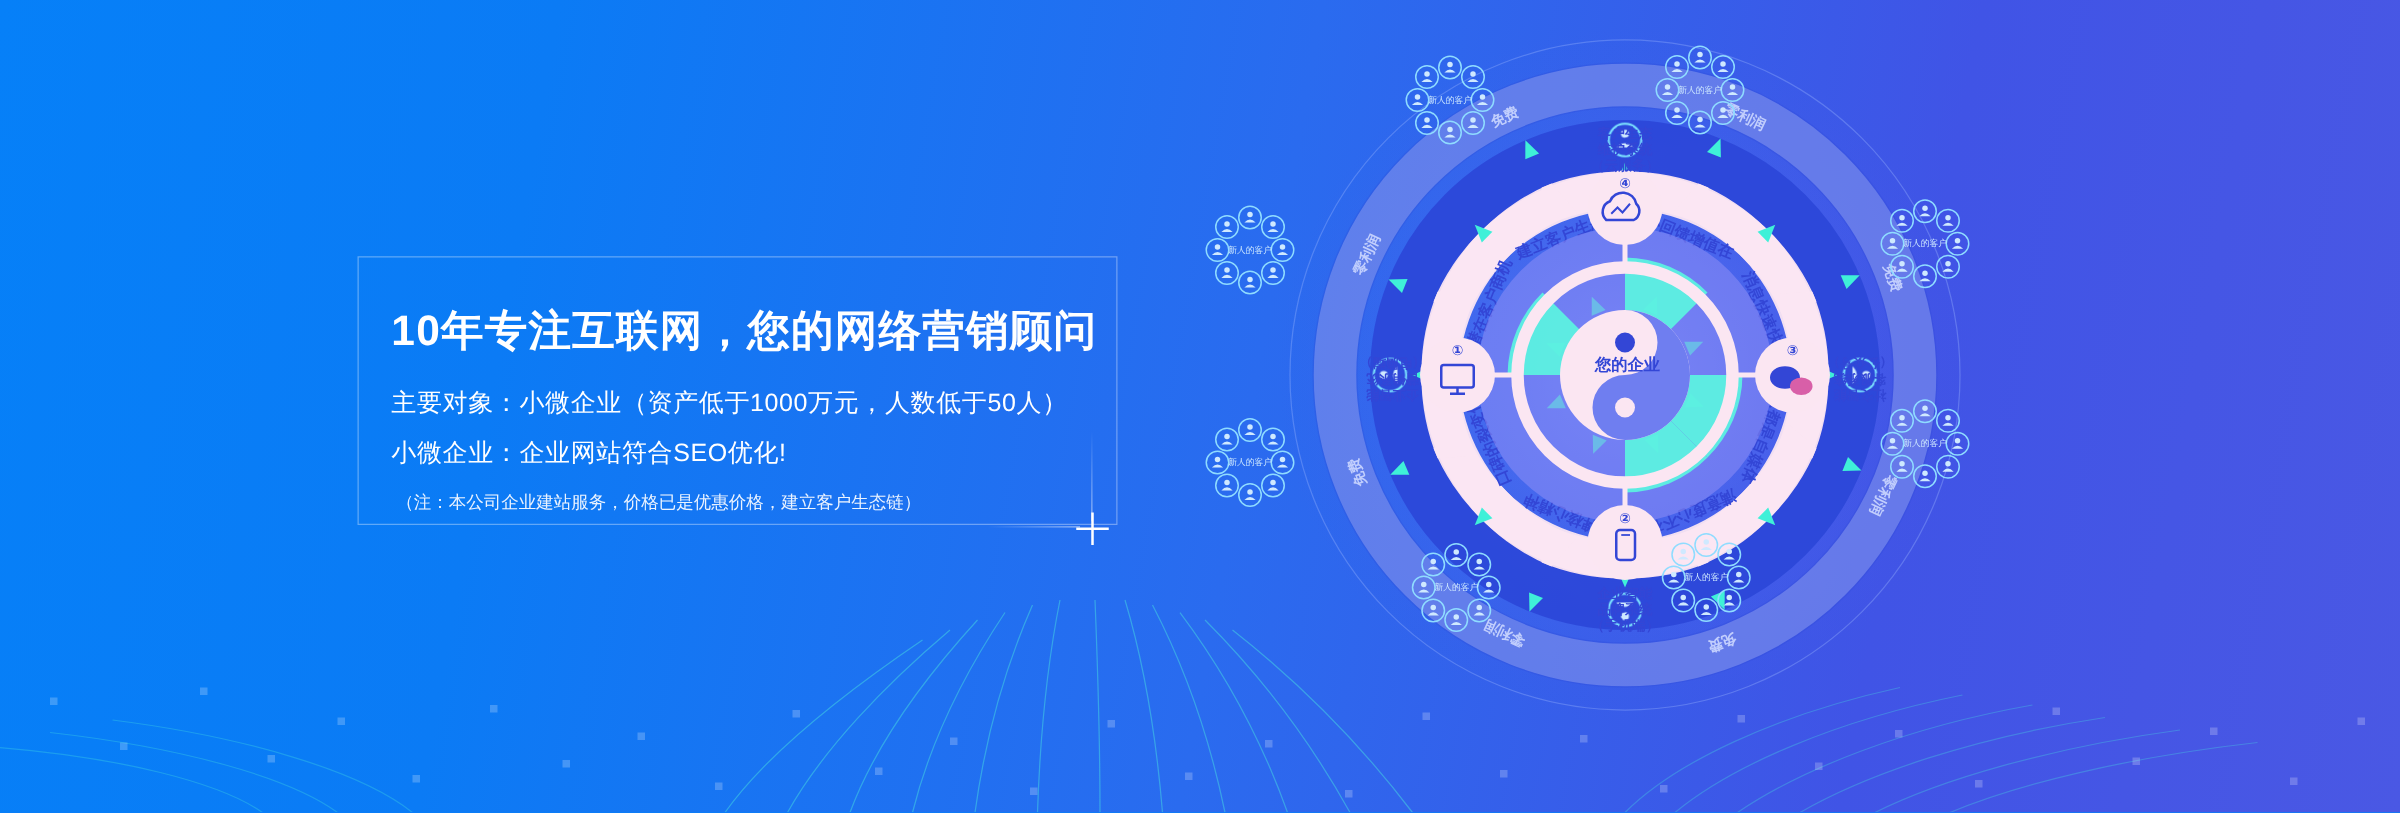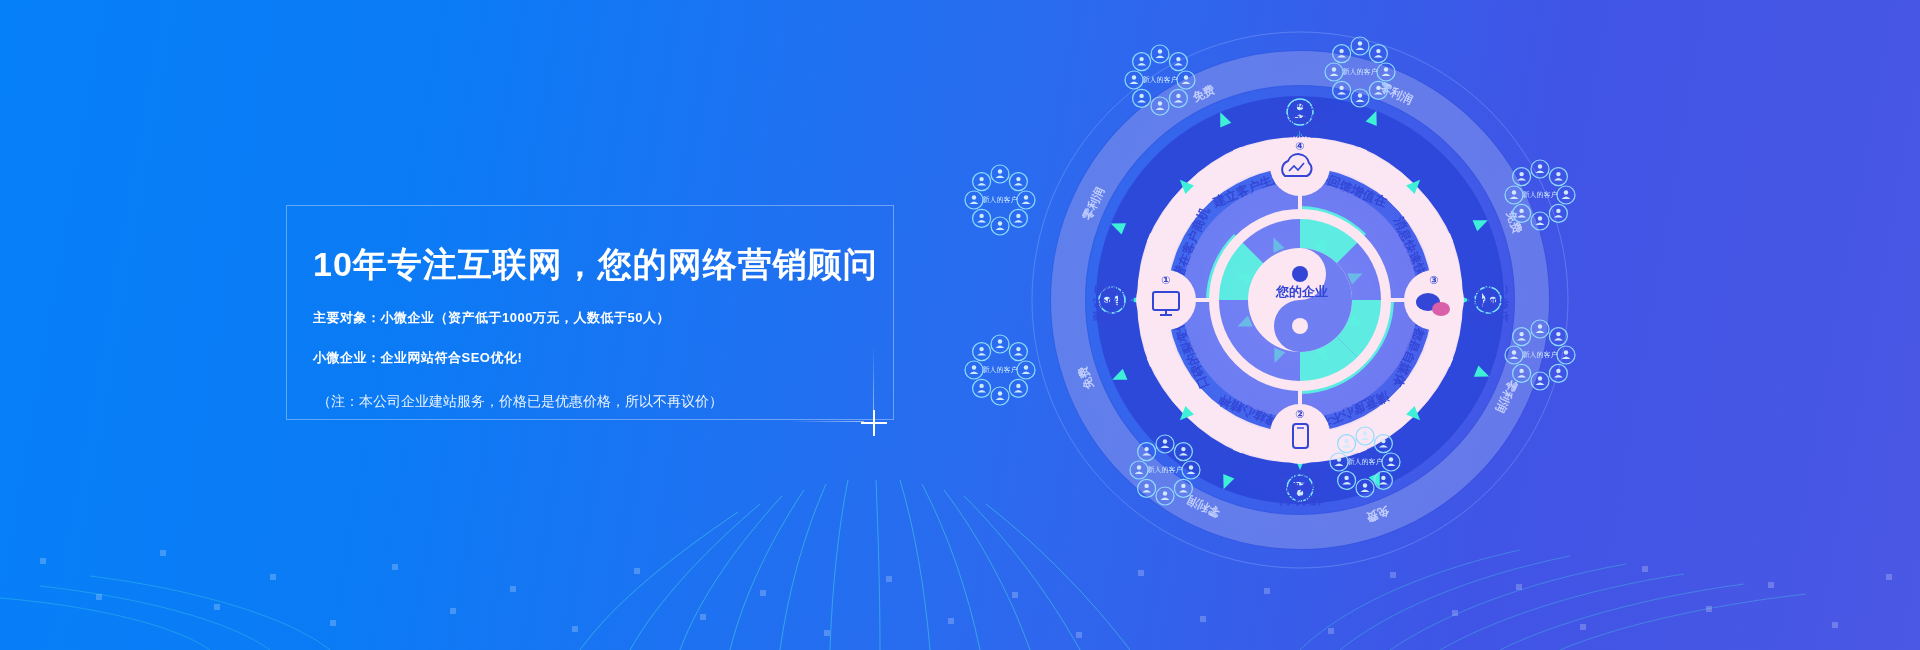--- a/index.html
+++ b/index.html
@@ -23,21 +23,21 @@
     border:1px solid rgba(255,255,255,0.35);
   }
   .promo-inner{position:absolute;left:0;top:0;width:100%;height:100%;}
   .headline{
     position:absolute;left:26px;top:36px;
     font-size:34px;font-weight:bold;color:#ffffff;letter-spacing:1px;
     white-space:nowrap;
   }
   .sub-line{
     position:absolute;left:26px;
-    font-size:13px;font-weight:bold;color:#ffffff;white-space:nowrap;
+    font-size:20px;font-weight:normal;color:#ffffff;white-space:nowrap;
     letter-spacing:0.5px;
   }
   .sub-1{top:103px;}
   .sub-2{top:143px;}
   .note-line{
     position:absolute;left:30px;top:187px;
     font-size:14px;color:#eaf3ff;white-space:nowrap;font-weight:normal;
   }
   .corner-plus{
     position:absolute;left:861px;top:410px;width:26px;height:26px;pointer-events:none;
@@ -131,21 +131,21 @@
         <rect x="1832" y="92" width="6" height="6"></rect>
       <rect x="1886" y="44" width="6" height="6"></rect>
     </g>
   </svg>
 
   <div class="promo-box">
     <div class="promo-inner">
       <div class="headline">10年专注互联网，您的网络营销顾问</div>
       <div class="sub-line sub-1">主要对象：小微企业（资产低于1000万元，人数低于50人）</div>
       <div class="sub-line sub-2">小微企业：企业网站符合SEO优化!</div>
-      <div class="note-line">（注：本公司企业建站服务，价格已是优惠价格，所以不再议价）</div>
+      <div class="note-line">（注：本公司企业建站服务，价格已是优惠价格，建立客户生态链）</div>
     </div>
   </div>
   <div class="corner-tail-h"></div>
   <div class="corner-tail-v"></div>
   <div class="corner-plus"></div>
 
   <div class="graphic">
     <svg viewBox="0 0 580 580" width="580" height="580">
       <defs>
         <radialGradient id="glow" cx="50%" cy="50%" r="50%">

